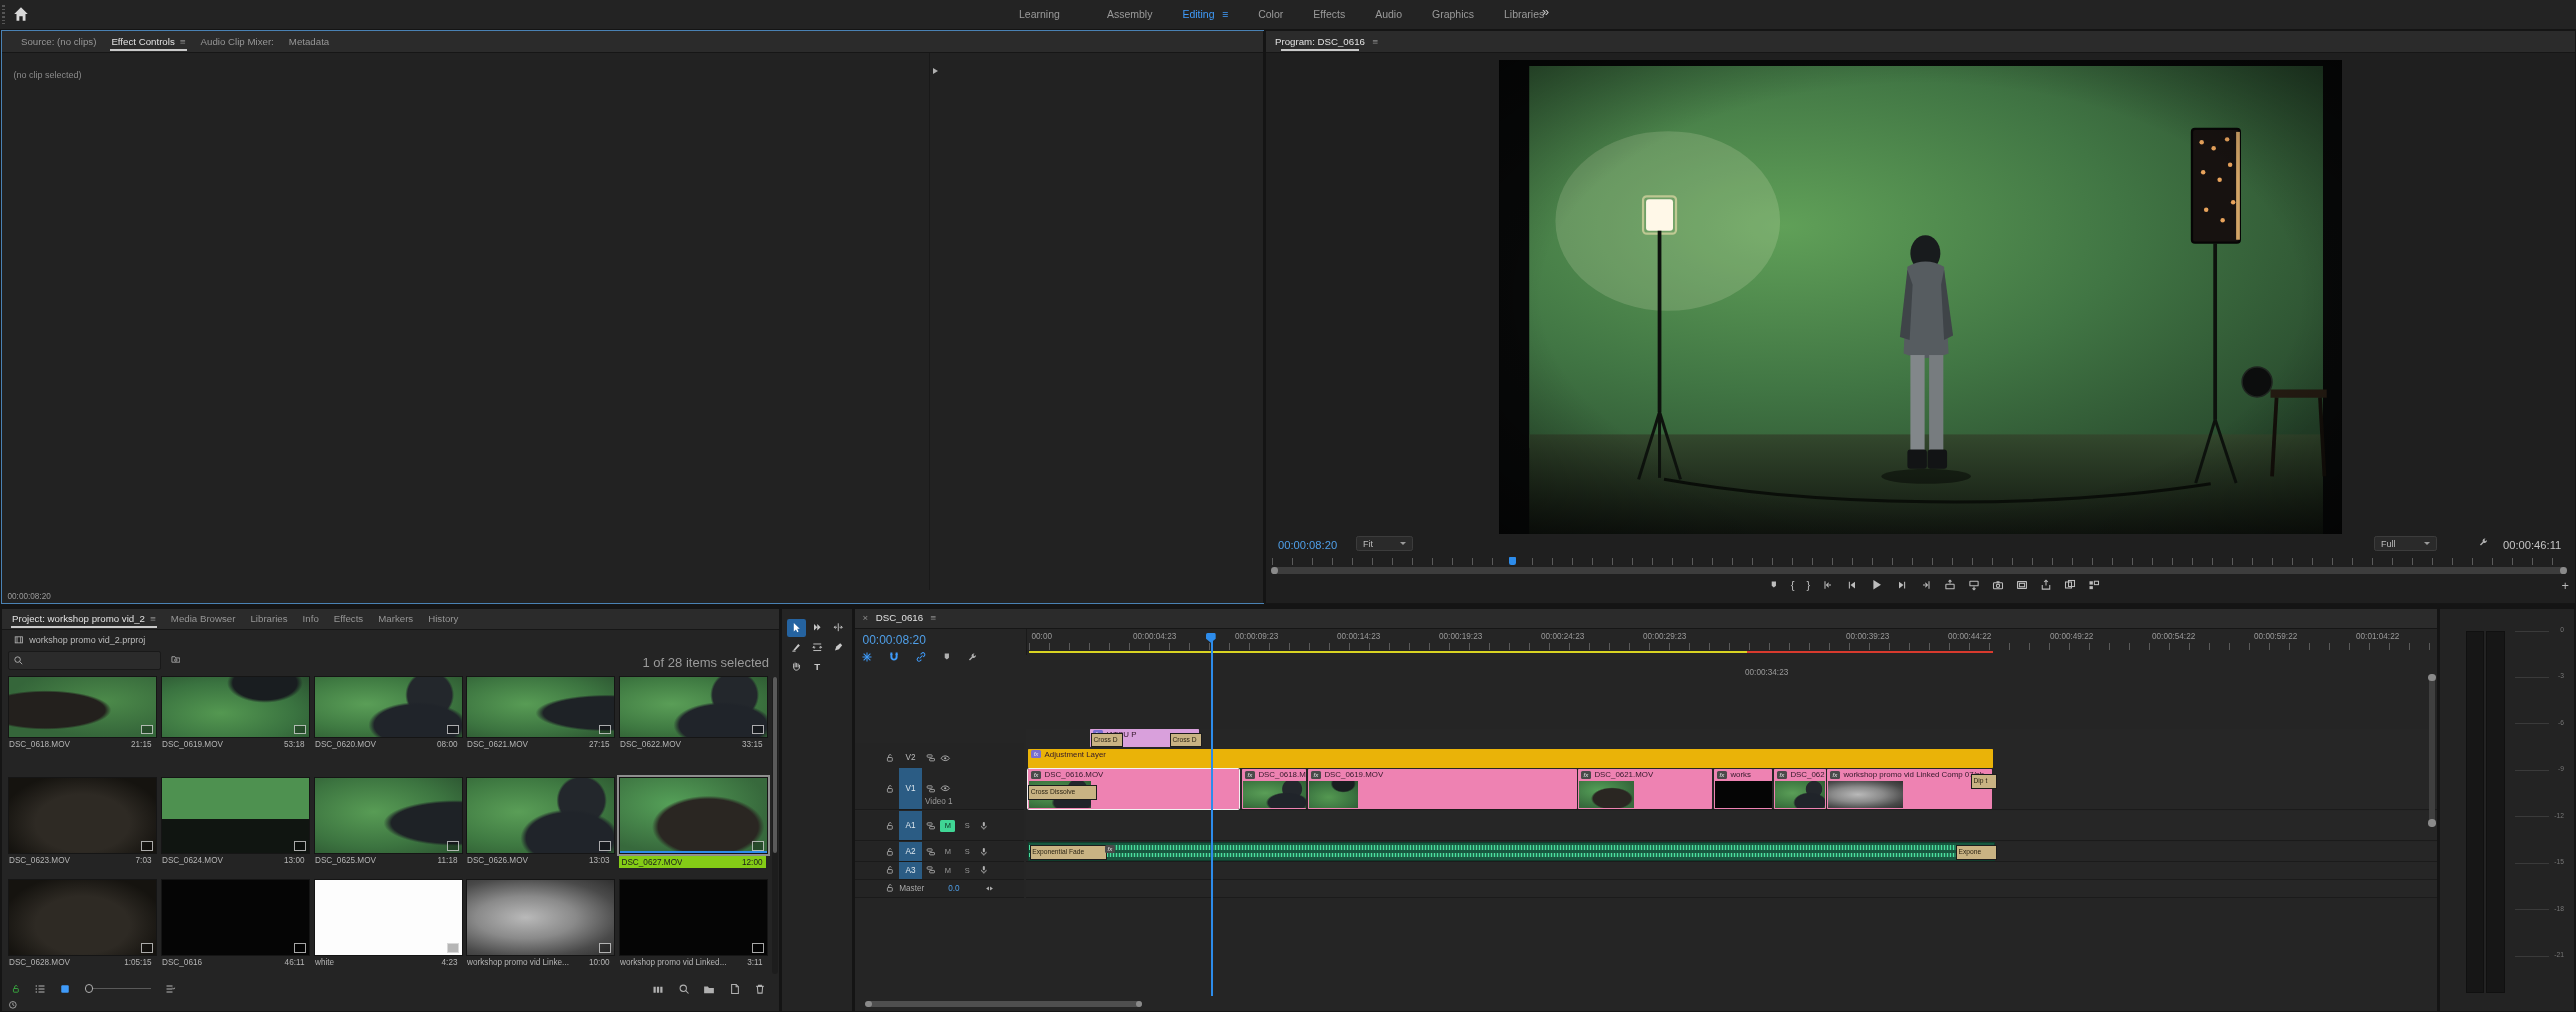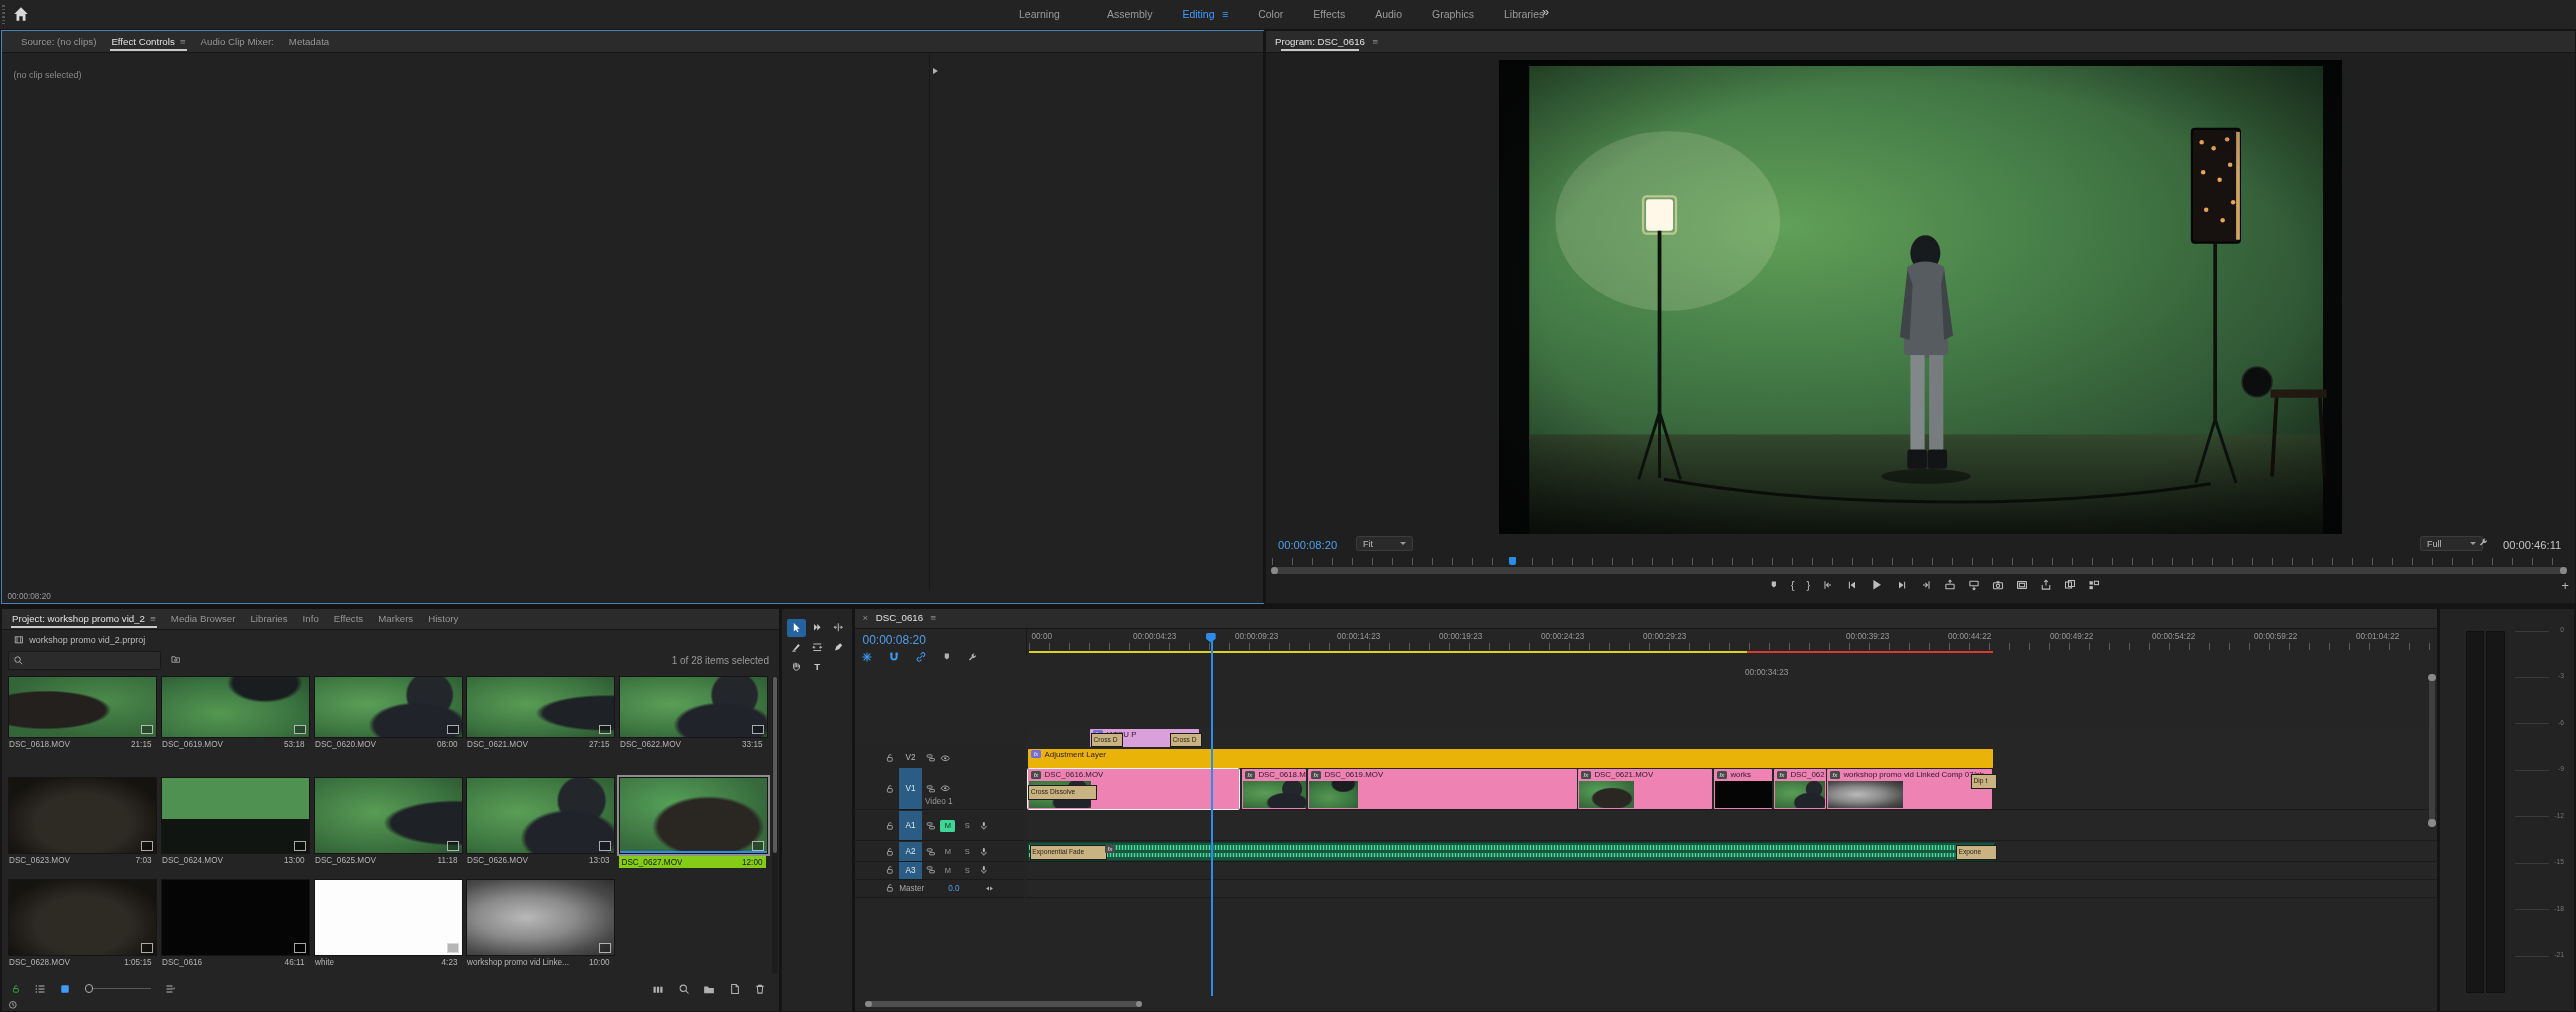--- a/index.html
+++ b/index.html
@@ -165,21 +165,21 @@
         <path d="M220 560 C420 596 720 602 950 566" stroke="#0a0e09" stroke-width="4" fill="none"></path>
         <rect width="1125" height="633" fill="url(#vig)"></rect>
       </svg>
     </div>
 
     <div class="tc-blue" style="position:absolute;left:12px;top:508px;font-size:11.2px;">00:00:08:20</div>
     <div class="select" style="position:absolute;left:90px;top:505px;width:43px;">
       <span>Fit</span>
         <span class="chev"></span>
     </div>
-    <div class="select" style="position:absolute;left:1154px;top:505px;width:49px;">
+    <div class="select" style="position:absolute;left:1108px;top:505px;width:49px;">
       <span>Full</span>
         <span class="chev"></span>
     </div>
     <span class="icon" style="position:absolute;left:1212px;top:506px;" id="prog-wrench">
         <svg width="10.5" height="10.5" viewBox="0 0 16 16" fill="none" stroke="currentColor" stroke-width="1.4">
           <path d="M13.5 4.5a3.6 3.6 0 0 1-4.8 4.3L4.5 13 3 11.5l4.2-4.2A3.6 3.6 0 0 1 11.5 2.5L9.5 4.5l2 2z" fill="currentColor" stroke="none"></path>
         </svg>
       </span>
     <div style="position:absolute;left:1237px;top:508px;font-size:11.2px;color:#c4c4c4;">00:00:46:11</div>
 
@@ -304,21 +304,21 @@
           </svg>
         </span>
       <input style="background: none; border: none; outline: none; color: rgb(204, 204, 204); font-size: 9px; width: 112px;" value="">
     </div>
     <span class="icon" id="binfilter-icon" style="position:absolute;left:169px;top:46px;">
         <svg width="9.7" height="9.7" viewBox="0 0 16 16" fill="none" stroke="currentColor" stroke-width="1.4">
           <path d="M1.5 4.5h5l1.5 2h6.5v7h-13z"></path>
           <circle cx="8" cy="10" r="2"></circle>
         </svg>
       </span>
-    <div style="position:absolute;right:10.5px;top:47px;font-size:10px;color:#9a9a9a;">1 of 28 items selected</div>
+    <div style="position:absolute;right:10.5px;top:47px;font-size:13px;color:#9a9a9a;">1 of 28 items selected</div>
     <div id="project-grid" style="position:absolute;left:0;top:66px;width:767px;height:300px;">
         <div class="pitem" style="left: 6px; top: 1.5px;">
           <div class="pthumb art-fur-left-green" style="height: 60px;">
             <span class="fstrip"></span>
           </div>
           <div class="plabel">
             <span style="max-width: 112px; overflow: hidden; text-overflow: ellipsis; white-space: nowrap;">DSC_0618.MOV</span>
             <span>21:15</span>
           </div>
         </div>
@@ -431,20 +431,29 @@
             <span>4:23</span>
           </div>
         </div>
         <div class="pitem" style="left: 464px; top: 205px;">
           <div class="pthumb art-smoke">
             <span class="fstrip"></span>
           </div>
           <div class="plabel">
             <span style="max-width: 112px; overflow: hidden; text-overflow: ellipsis; white-space: nowrap;">workshop promo vid Linke...</span>
             <span>10:00</span>
+          </div>
+        </div>
+        <div class="pitem" style="left: 617px; top: 205px;">
+          <div class="pthumb art-black">
+            <span class="fstrip"></span>
+          </div>
+          <div class="plabel">
+            <span style="max-width: 112px; overflow: hidden; text-overflow: ellipsis; white-space: nowrap;">workshop promo vid Linked...</span>
+            <span>3:11</span>
           </div>
         </div>
       </div>
 
     <div style="position:absolute;right:1.5px;top:69px;width:6px;height:297px;background:#1d1d1d;border-radius:3px;">
       <div style="position:absolute;left:0.7px;top:0;width:4.5px;height:176px;background:#5a5a5a;border-radius:2.2px;"></div>
     </div>
 
     <div id="project-footer-left" style="position:absolute;left:9px;bottom:16.5px;display:flex;align-items:center;gap:13.5px;">
         <span class="icon" style="color: rgb(60, 185, 67);">

